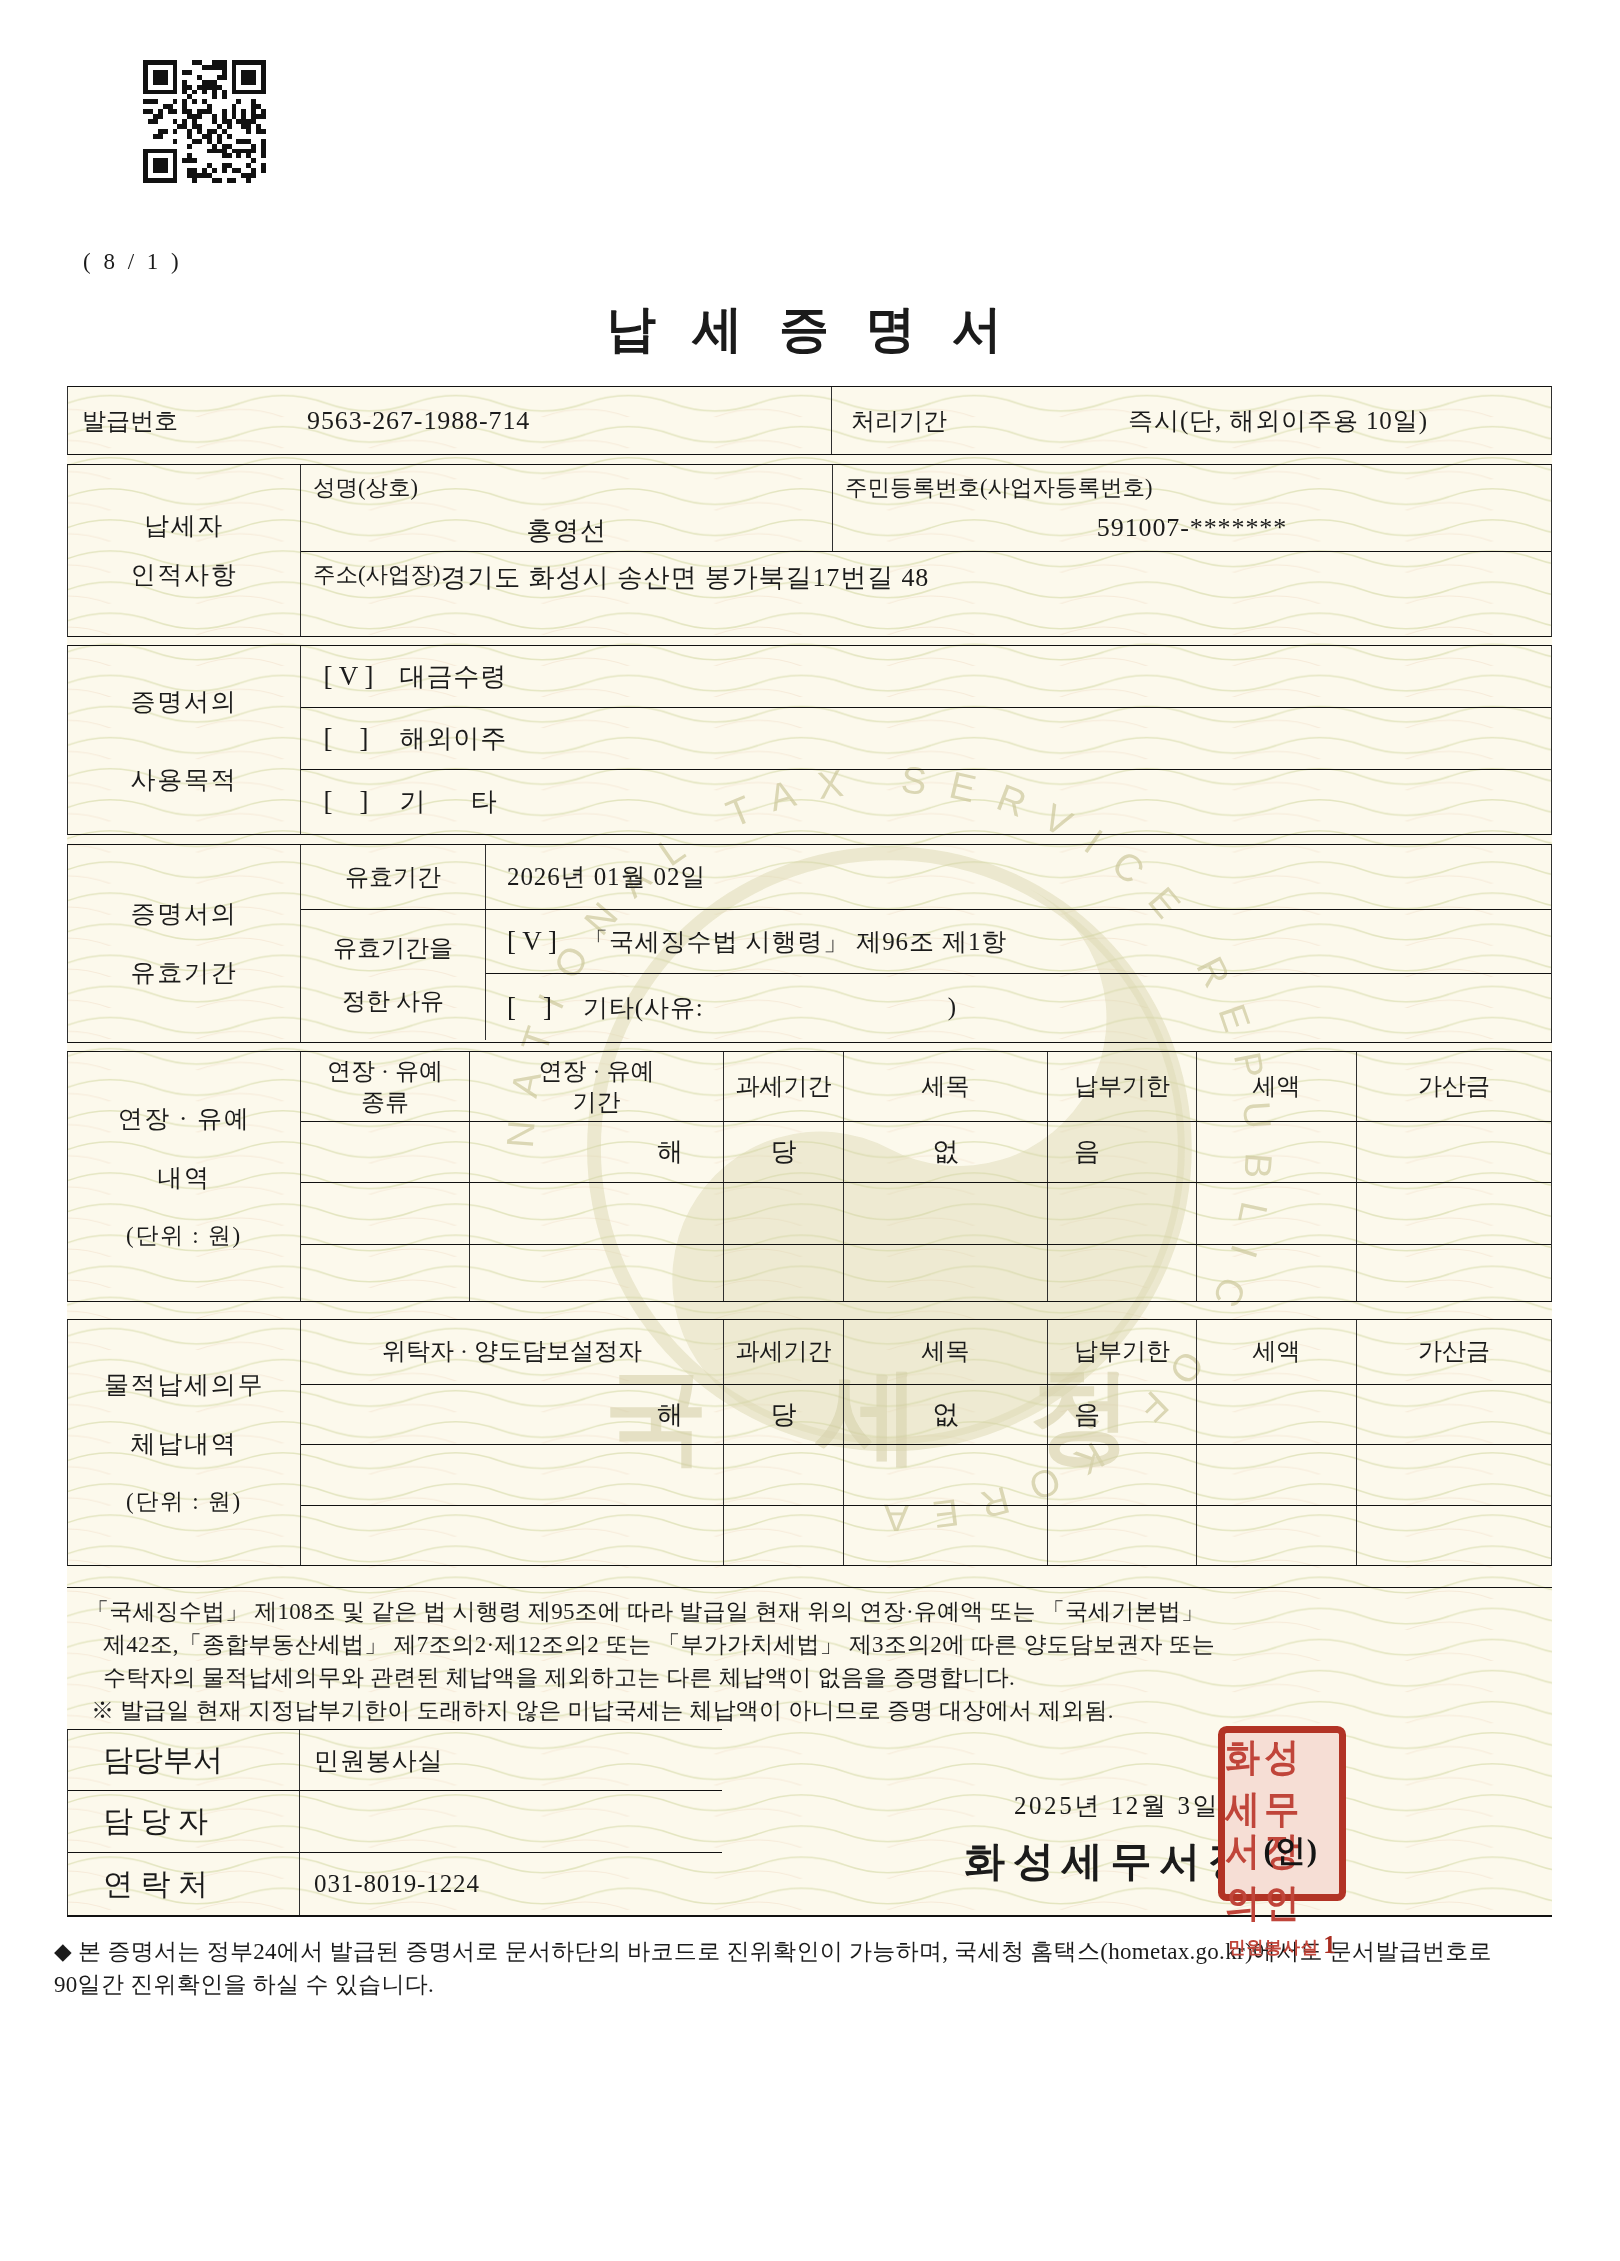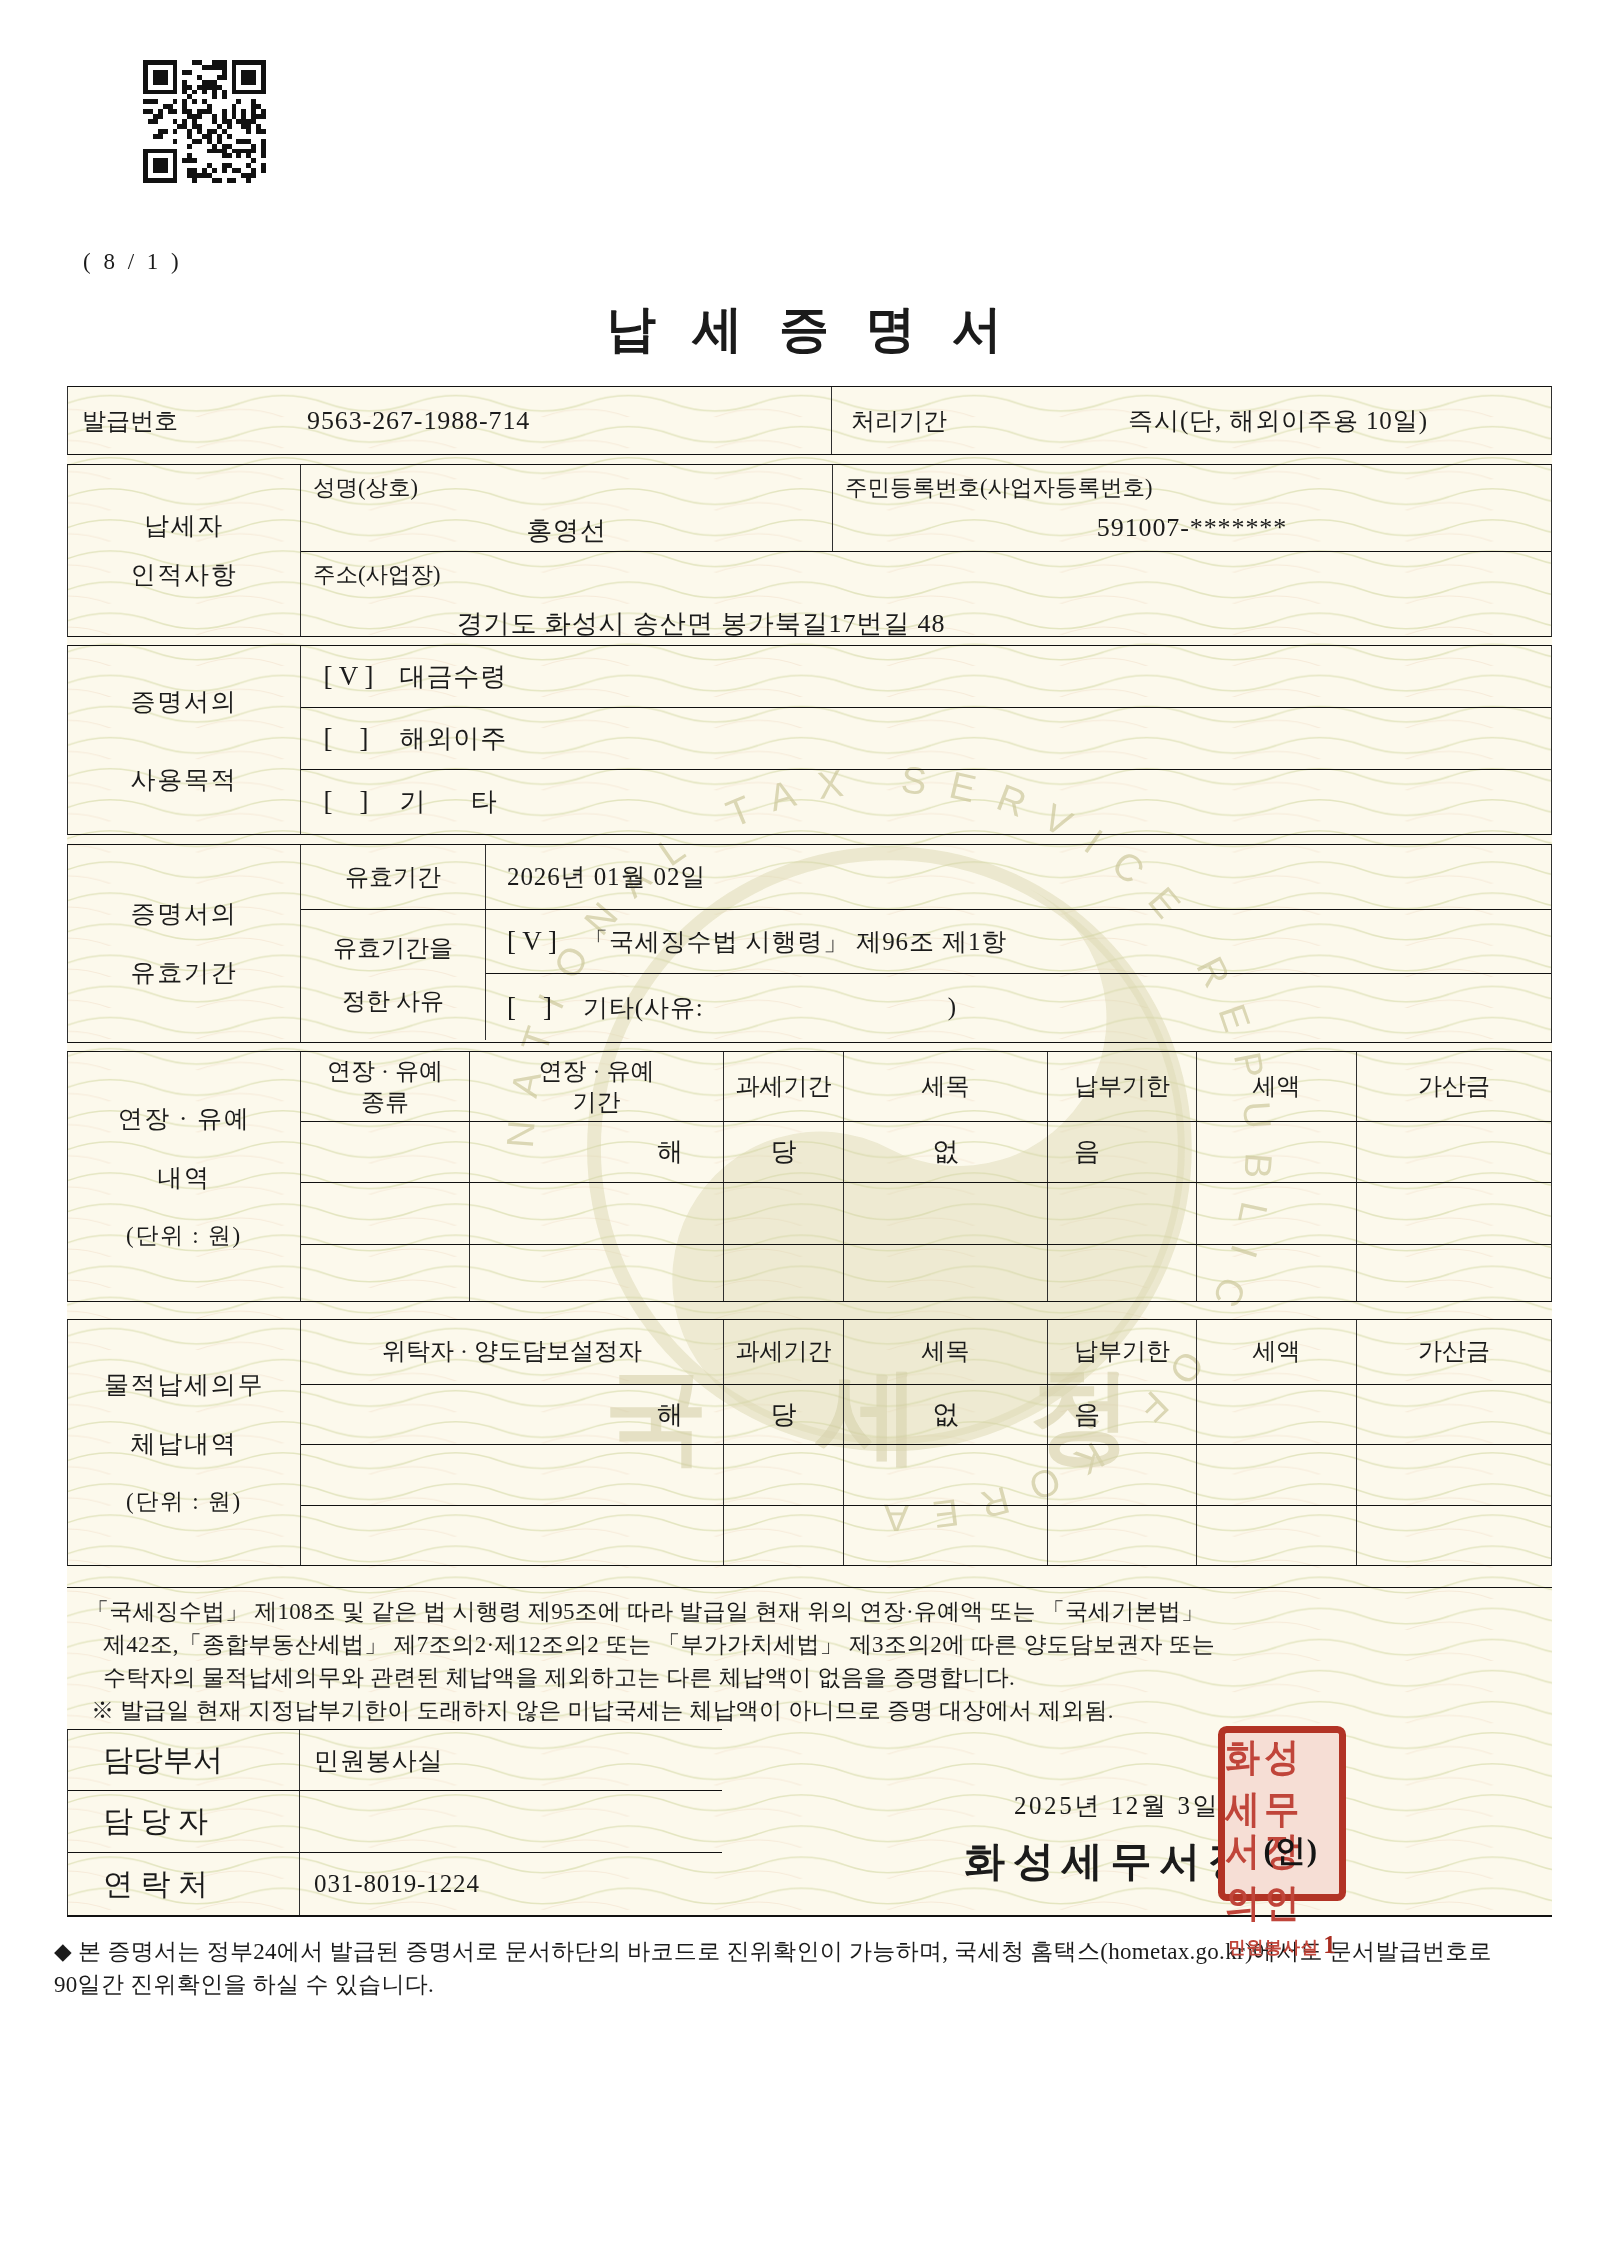--- a/index.html
+++ b/index.html
@@ -27,26 +27,26 @@
   .secA{height:69px;align-items:stretch;}
   .alabel{flex:0 0 232px;display:flex;align-items:center;padding-left:14px;font-size:24px;box-sizing:border-box;}
   .aval{flex:0 0 531px;display:flex;align-items:center;padding-left:7px;font-size:26px;letter-spacing:0.9px;box-sizing:border-box;}
   .aright{flex:1;display:flex;align-items:center;border-left:0.9px solid #2f2f2f;}
   .prlabel{font-size:24px;padding-left:19px;}
   .prval{flex:1;text-align:center;font-size:25px;position:relative;left:29px;letter-spacing:0.9px;}
   
   .secB{height:173px;}
   .bbody{flex:1;display:flex;flex-direction:column;}
   .brow1{height:87px;border-bottom:1.7px solid #111;display:flex;box-sizing:border-box;justify-content:flex-end;}
-  .brow2{height:82px;display:flex;flex-direction:column;box-sizing:border-box;}
+  .brow2{height:82px;display:flex;flex-direction:row;box-sizing:border-box;}
   .bc1{flex:0 0 532px;border-right:0.9px solid #2f2f2f;display:flex;flex-direction:column;box-sizing:border-box;}
   .bc2{flex:1;display:flex;flex-direction:column;}
   .slabel{font-size:22.5px;padding:7px 0 0 12px;}
   .sval{text-align:center;font-size:26px;margin-top:10.4px;letter-spacing:0.9px;}
-  .addrval{text-align:center;font-size:26px;margin-top:16px;padding-right:36%;letter-spacing:0.9px;}
+  .addrval{text-align:center;font-size:26px;margin-top:8px;padding-right:36%;letter-spacing:0.9px;}
   
   .secC{height:190px;}
   .cbody{flex:1;display:flex;flex-direction:column;}
   .prow{height:62px;display:flex;align-items:center;padding-left:22.5px;box-sizing:border-box;font-size:26px;}
   .prow.bb{border-bottom:1.7px solid #111;}
   .cb{white-space:pre;display:inline-block;min-width:64px;font-size:27px;}
   .cbl{margin-left:12px;white-space:pre;letter-spacing:0.9px;}
   
   .secD{height:199px;}
   .dbody{flex:1;display:flex;flex-direction:column;}

